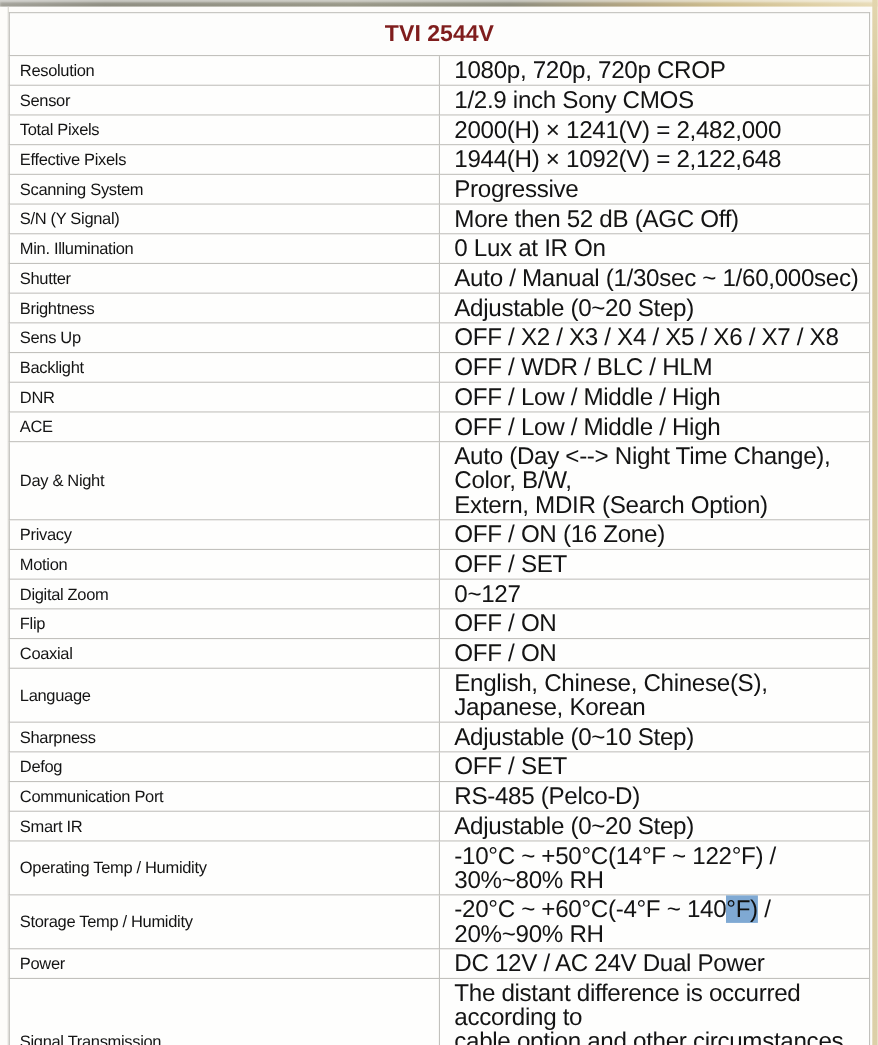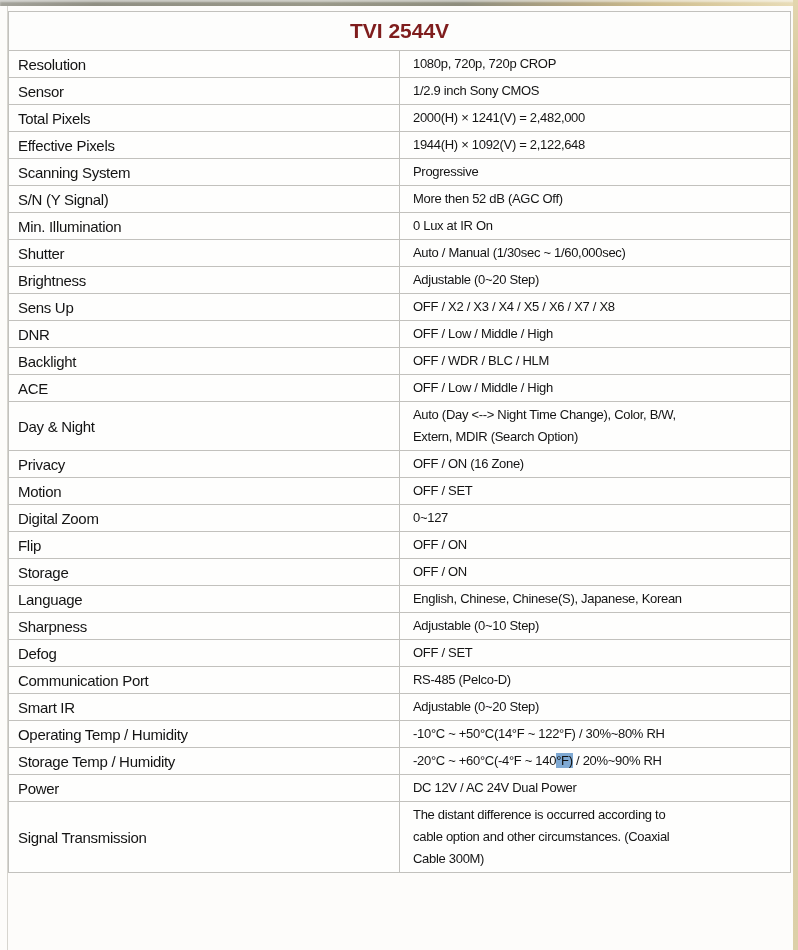--- a/index.html
+++ b/index.html
@@ -54,21 +54,21 @@
     padding: 2px 6px 2px 9px;
     font-size: 15px;
     letter-spacing: -0.3px;
     height: 26px;
     line-height: 21px;
     white-space: nowrap;
     overflow: hidden;
   }
   td.value-cell {
     padding: 2px 6px 2px 13px;
-    font-size: 13px;
+    font-size: 22px;
     letter-spacing: -0.3px;
     line-height: 22px;
     white-space: pre-wrap;
   }
   span.hl {
     background: #7fa9d3;
     color: #10100f;
   }
 </style>
 </head>
@@ -120,26 +120,26 @@
         </tr>
         <tr>
           <td class="label-cell">Brightness</td>
           <td class="value-cell">Adjustable (0~20 Step)</td>
         </tr>
         <tr>
           <td class="label-cell">Sens Up</td>
           <td class="value-cell">OFF / X2 / X3 / X4 / X5 / X6 / X7 / X8</td>
         </tr>
         <tr>
+          <td class="label-cell">Backlight</td>
+          <td class="value-cell">OFF / WDR / BLC / HLM</td>
+        </tr>
+        <tr>
           <td class="label-cell">DNR</td>
           <td class="value-cell">OFF / Low / Middle / High</td>
-        </tr>
-        <tr>
-          <td class="label-cell">Backlight</td>
-          <td class="value-cell">OFF / WDR / BLC / HLM</td>
         </tr>
         <tr>
           <td class="label-cell">ACE</td>
           <td class="value-cell">OFF / Low / Middle / High</td>
         </tr>
         <tr>
           <td class="label-cell">Day &amp; Night</td>
           <td class="value-cell">Auto (Day &lt;--&gt; Night Time Change), Color, B/W,
 Extern, MDIR (Search Option)</td>
         </tr>
@@ -153,21 +153,21 @@
         </tr>
         <tr>
           <td class="label-cell">Digital Zoom</td>
           <td class="value-cell">0~127</td>
         </tr>
         <tr>
           <td class="label-cell">Flip</td>
           <td class="value-cell">OFF / ON</td>
         </tr>
         <tr>
-          <td class="label-cell">Storage</td>
+          <td class="label-cell">Coaxial</td>
           <td class="value-cell">OFF / ON</td>
         </tr>
         <tr>
           <td class="label-cell">Language</td>
           <td class="value-cell">English, Chinese, Chinese(S), Japanese, Korean</td>
         </tr>
         <tr>
           <td class="label-cell">Sharpness</td>
           <td class="value-cell">Adjustable (0~10 Step)</td>
         </tr>

